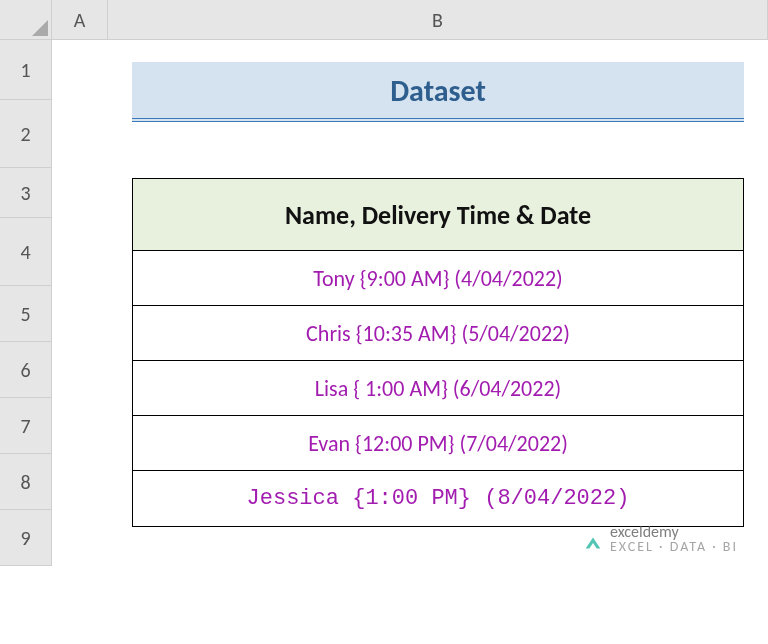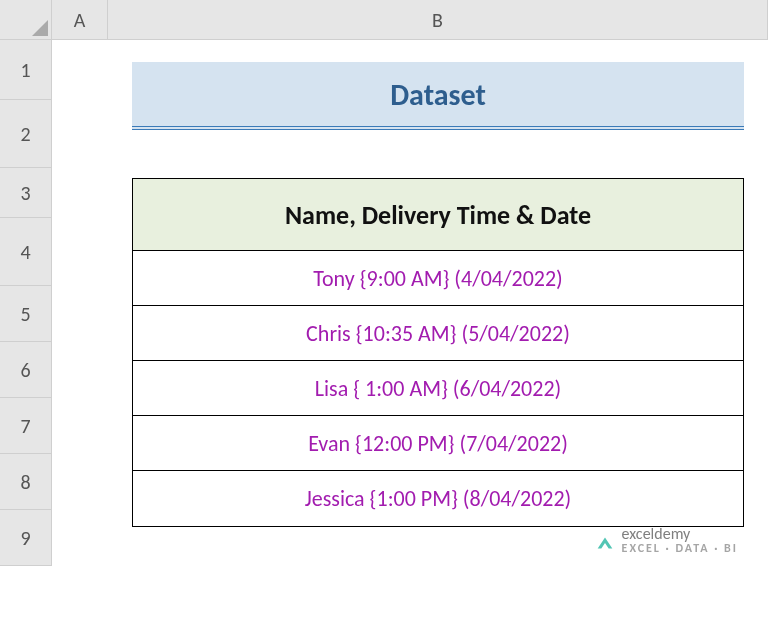--- a/index.html
+++ b/index.html
@@ -50,21 +50,21 @@
     grid-column: 3;
     grid-row: 2 / span 9;
     position: relative;
     background: #fff;
   }
   .title-wrap {
     position: absolute;
     top: 22px;
     left: 24px;
     right: 24px;
-    height: 68px;
+    height: 60px;
     background: #d5e3f0;
     display: flex;
     align-items: center;
     justify-content: center;
     border-bottom: 4px double #3a7ab8;
   }
   .title-text {
     font-size: 30px;
     font-weight: 700;
     color: #2e5e8e;
@@ -89,37 +89,37 @@
   }
   .trow {
     height: 55px;
     display: flex;
     align-items: center;
     justify-content: center;
     font-size: 22px;
     color: #a21caf;
     border-bottom: 1px solid #000;
   }
-  .trow:last-child { border-bottom: none; }
+  .trow:last-child { border-bottom: none; font-family: Liberation Mono, monospace; }
   .watermark {
     position: absolute;
     right: 30px;
     bottom: 12px;
     display: flex;
     align-items: flex-end;
     gap: 6px;
     opacity: 0.75;
   }
   .wm-icon {
     width: 22px; height: 22px;
     color: #19b29b;
   }
   .wm-text { line-height: 1; }
   .wm-main { font-size: 16px; color: #555; font-weight: 500; }
-  .wm-sub { font-size: 12px; color: #888; letter-spacing: 2px; font-weight: bold; }
+  .wm-sub { font-size: 14px; color: #888; letter-spacing: 2px; }
 </style>
 </head>
 <body>
 
 <div class="sheet">
   <div class="corner"></div>
   <div class="hdr">A</div>
   <div class="hdr">B</div>
 
   <div class="hdr">1</div>

